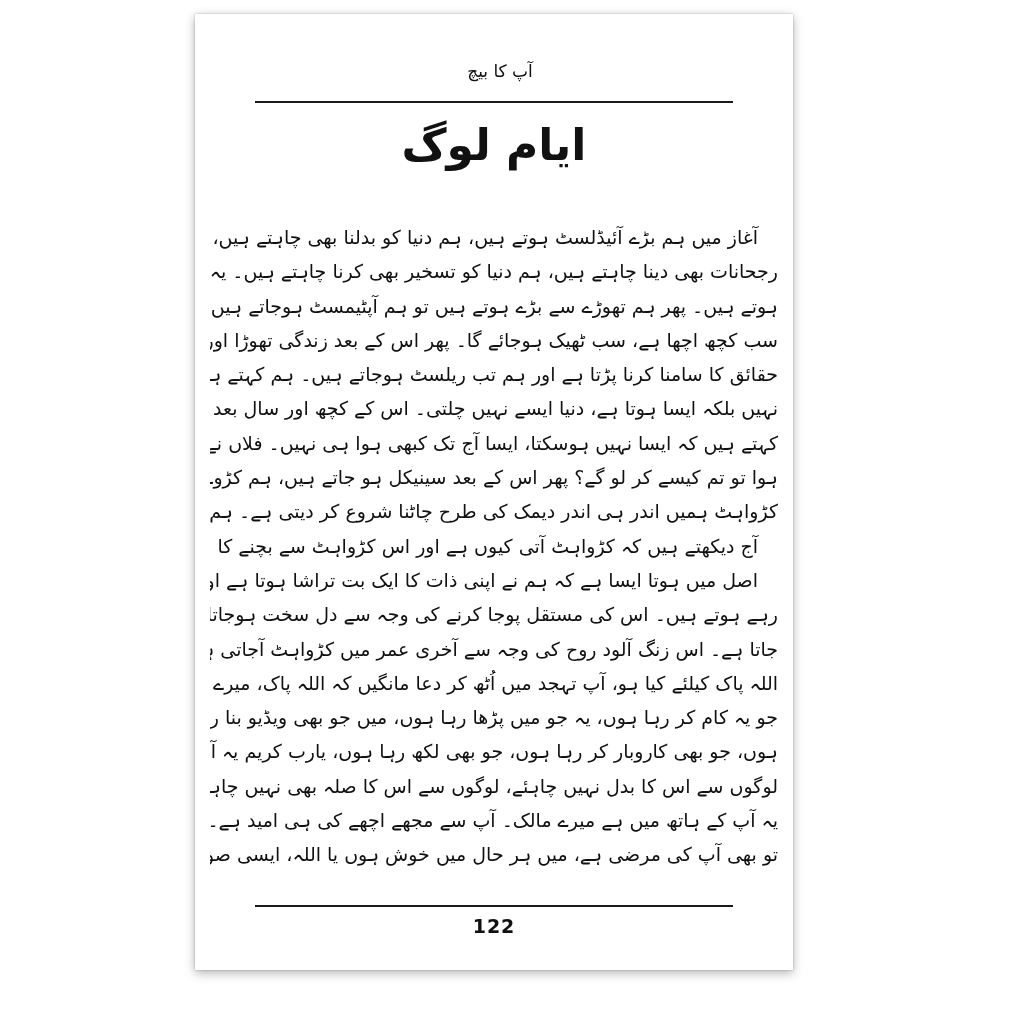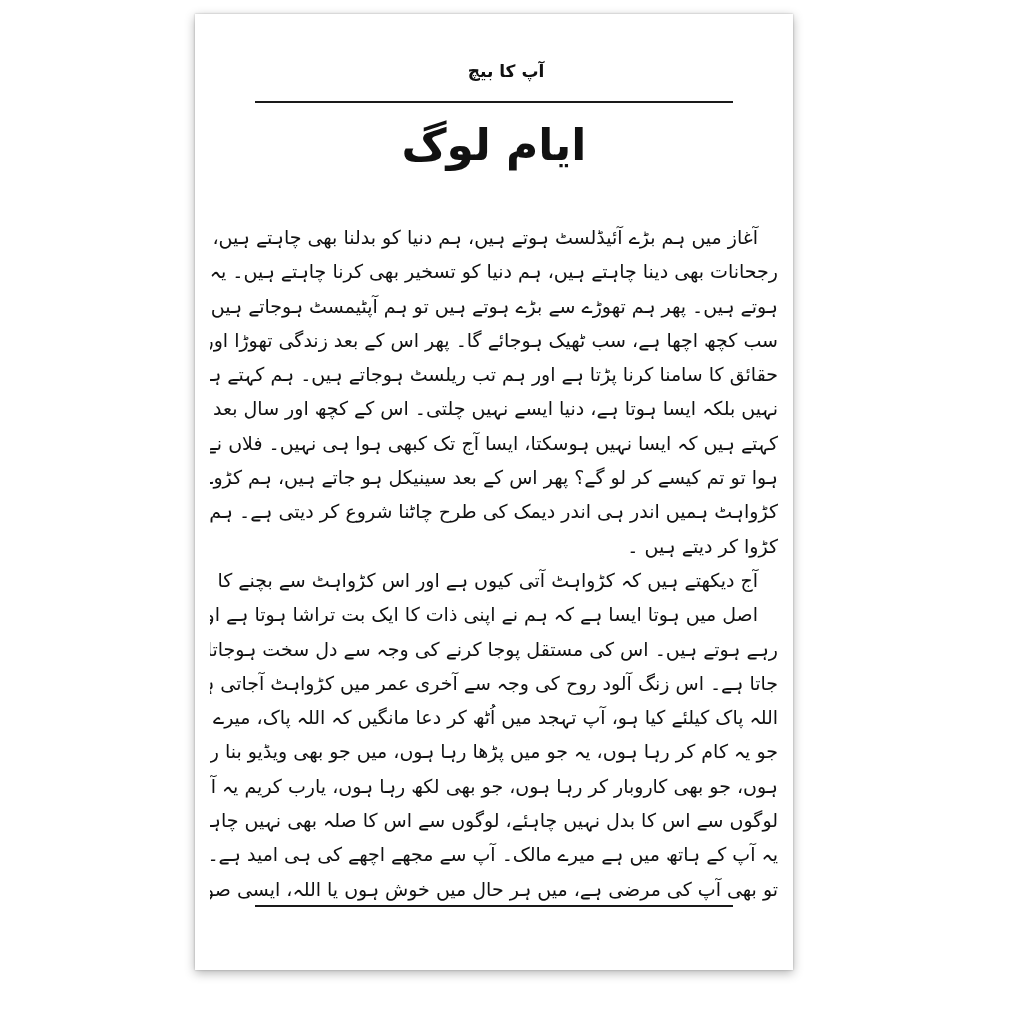--- a/index.html
+++ b/index.html
@@ -23,25 +23,25 @@
     width: 598px;
     height: 956px;
     background: #ffffff;
     box-shadow: 0 3px 10px rgba(0,0,0,0.30), 0 0 2px rgba(0,0,0,0.25);
     direction: rtl;
     color: #111111;
   }
   .running-head {
     position: absolute;
     top: 44px;
-    left: 12px;
+    left: 6px;
     width: 100%;
     text-align: center;
     font-size: 17px;
-    font-weight: bold;
+    font-weight: normal;
     line-height: 1.6;
   }
   .header-rule, .footer-rule {
     position: absolute;
     left: 50%;
     transform: translateX(-50%);
     width: 478px;
     height: 2px;
     background: #1a1a1a;
   }
@@ -102,30 +102,30 @@
     <div class="body-text">
         <div class="line indent">آغاز میں ہم بڑے آئیڈلسٹ ہوتے ہیں، ہم دنیا کو بدلنا بھی چاہتے ہیں، ہم دنیا کو نئے</div>
         <div class="line">رجحانات بھی دینا چاہتے ہیں، ہم دنیا کو تسخیر بھی کرنا چاہتے ہیں۔ یہ ہماری زندگی کے ابتدائی ایام</div>
         <div class="line">ہوتے ہیں۔ پھر ہم تھوڑے سے بڑے ہوتے ہیں تو ہم آپٹیمسٹ ہوجاتے ہیں۔ ہم سمجھتے ہیں کہ</div>
         <div class="line">سب کچھ اچھا ہے، سب ٹھیک ہوجائے گا۔ پھر اس کے بعد زندگی تھوڑا اور آگے کو ریلتی ہے تو ہمیں</div>
         <div class="line">حقائق کا سامنا کرنا پڑتا ہے اور ہم تب ریلسٹ ہوجاتے ہیں۔ ہم کہتے ہیں کہ نہیں دنیا میں ایسا</div>
         <div class="line">نہیں بلکہ ایسا ہوتا ہے، دنیا ایسے نہیں چلتی۔ اس کے کچھ اور سال بعد ہم پیسمسٹ ہوجاتے ہیں۔ ہم</div>
         <div class="line">کہتے ہیں کہ ایسا نہیں ہوسکتا، ایسا آج تک کبھی ہوا ہی نہیں۔ فلاں نے نہیں کیا، فلاں سے بھی نہیں</div>
         <div class="line">ہوا تو تم کیسے کر لو گے؟ پھر اس کے بعد سینیکل ہو جاتے ہیں، ہم کڑوے ہو جاتے ہیں اور یہ</div>
         <div class="line">کڑواہٹ ہمیں اندر ہی اندر دیمک کی طرح چاٹنا شروع کر دیتی ہے۔ ہم اپنے حلقہ احباب کو بھی</div>
-        <div class="line end">کڑوا کر دیتے ہیں ۔</div>
         <div class="line indent">آج دیکھتے ہیں کہ کڑواہٹ آتی کیوں ہے اور اس کڑواہٹ سے بچنے کا طریقہ کیا ہے؟</div>
         <div class="line indent">اصل میں ہوتا ایسا ہے کہ ہم نے اپنی ذات کا ایک بت تراشا ہوتا ہے اور ہم اُسی کو پوج</div>
         <div class="line">رہے ہوتے ہیں۔ اس کی مستقل پوجا کرنے کی وجہ سے دل سخت ہوجاتا ہے، اُس پر زنگ بھی لگ</div>
         <div class="line">جاتا ہے۔ اس زنگ آلود روح کی وجہ سے آخری عمر میں کڑواہٹ آجاتی ہے۔ اگر یہ کام آپ نے</div>
         <div class="line">اللہ پاک کیلئے کیا ہو، آپ تہجد میں اُٹھ کر دعا مانگیں کہ اللہ پاک، میرے پرودگار، میرے مالک،</div>
         <div class="line">جو یہ کام کر رہا ہوں، یہ جو میں پڑھا رہا ہوں، میں جو بھی ویڈیو بنا رہا ہوں، میں جو بھی جاب کر رہا</div>
         <div class="line">ہوں، جو بھی کاروبار کر رہا ہوں، جو بھی لکھ رہا ہوں، یارب کریم یہ آپ کی رضا کیلئے ہے۔ اللہ پاک</div>
         <div class="line">لوگوں سے اس کا بدل نہیں چاہئے، لوگوں سے اس کا صلہ بھی نہیں چاہئے، آپ عزت دے دیں تو</div>
         <div class="line">یہ آپ کے ہاتھ میں ہے میرے مالک۔ آپ سے مجھے اچھے کی ہی امید ہے۔ اگر آپ نہ بھی دیں</div>
         <div class="line">تو بھی آپ کی مرضی ہے، میں ہر حال میں خوش ہوں یا اللہ، ایسی صورت میں صبر کی توفیق عطا</div>
       </div>
 
     <div class="footer-rule"></div>
 
+    <div class="page-number">122</div>
 
   </div>
 </div>
 
 </body></html>

